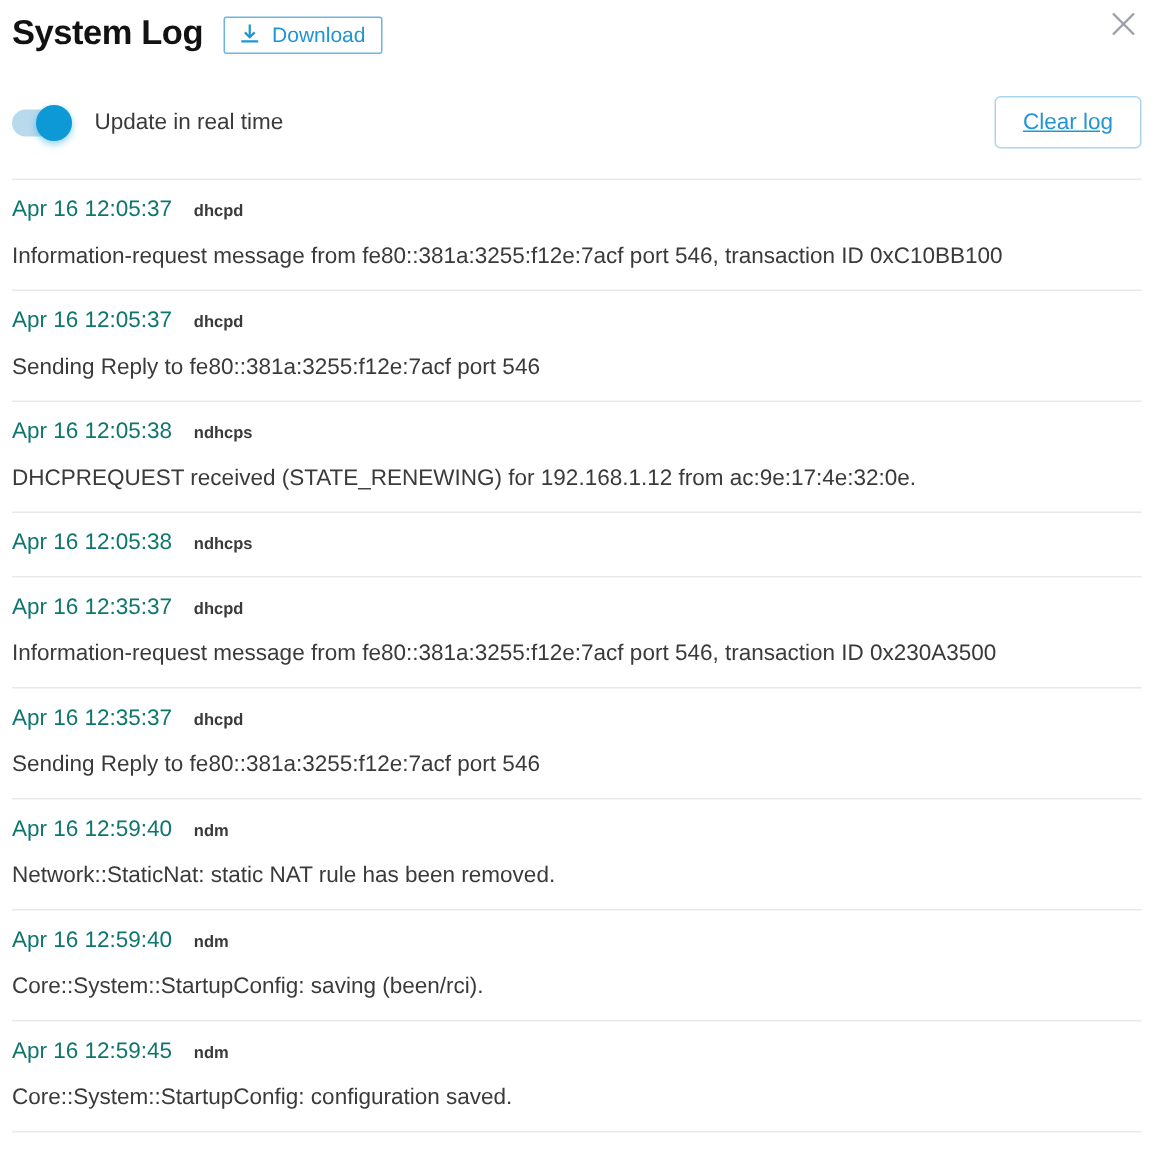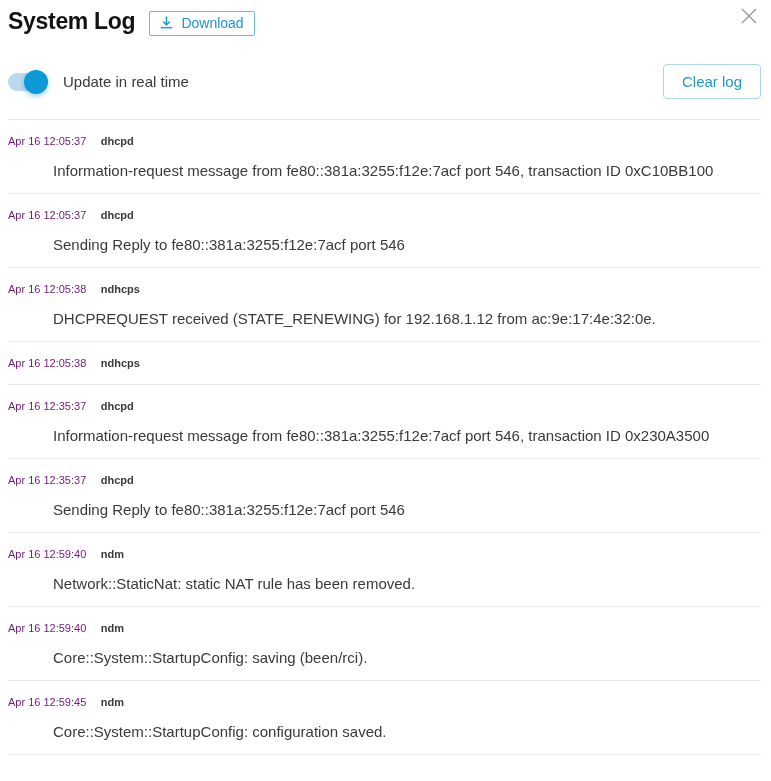--- a/index.html
+++ b/index.html
@@ -57,36 +57,37 @@
   }
   .toggle-label {
     margin-left: 15px; font-size: 15px; color: #3a3a3a;
   }
   .clear-btn {
     background: #ffffff;
     border: 1px solid #abd5ee; border-radius: 4px;
     color: #2196d3; font-size: 15px;
     padding: 8px 18px; cursor: pointer;
     font-family: "Liberation Sans", sans-serif;
+    text-decoration: underline;
   }
 
   
   .log-list {
     margin-top: 20px;
     border-top: 1px solid #e9e9e9;
   }
   .log-entry {
     padding: 12px 0 13px 0;
     border-bottom: 1px solid #e9e9e9;
   }
   .log-entry-header { line-height: 16px; }
-  .log-timestamp { font-size: 11px; color: #701a75; }
+  .log-timestamp { font-size: 15px; color: #0f766e; }
   .log-process   { font-size: 11px; color: #3a3a3a; font-weight: bold; margin-left: 10px; }
   .log-message   {
-    margin-top: 13px; font-size: 15px; line-height: 18px; color: #3a3a3a; margin-left: 45px;
+    margin-top: 13px; font-size: 15px; line-height: 18px; color: #3a3a3a;
   }
 </style>
 </head>
 <body>
 
 <div class="page">
 
   <div class="header-row">
     <h1 class="page-title">System Log</h1>
 

